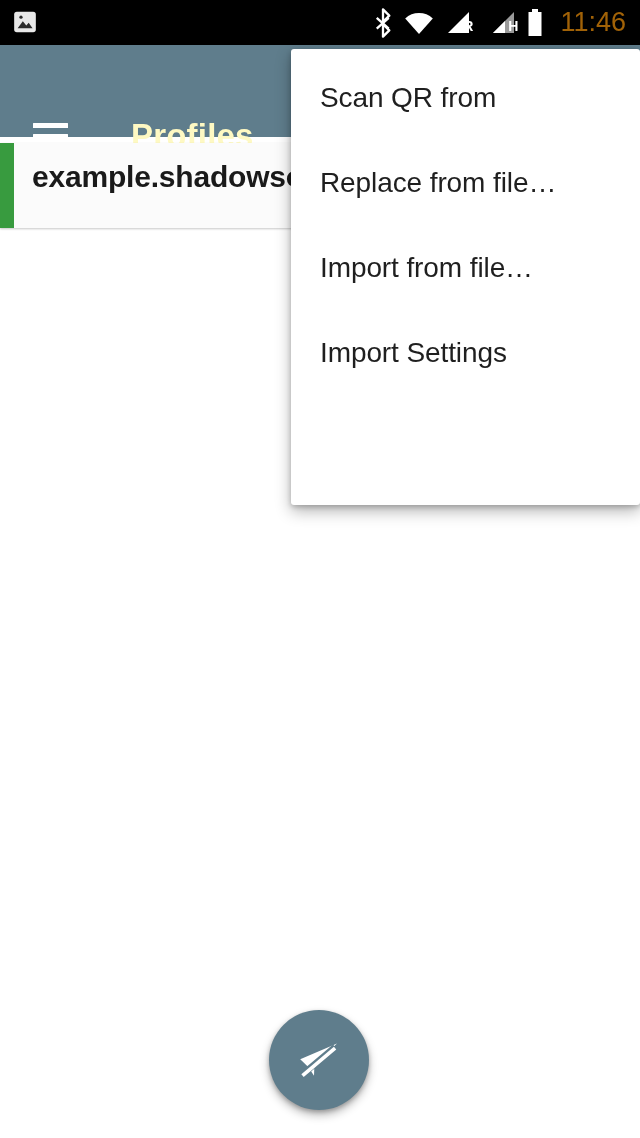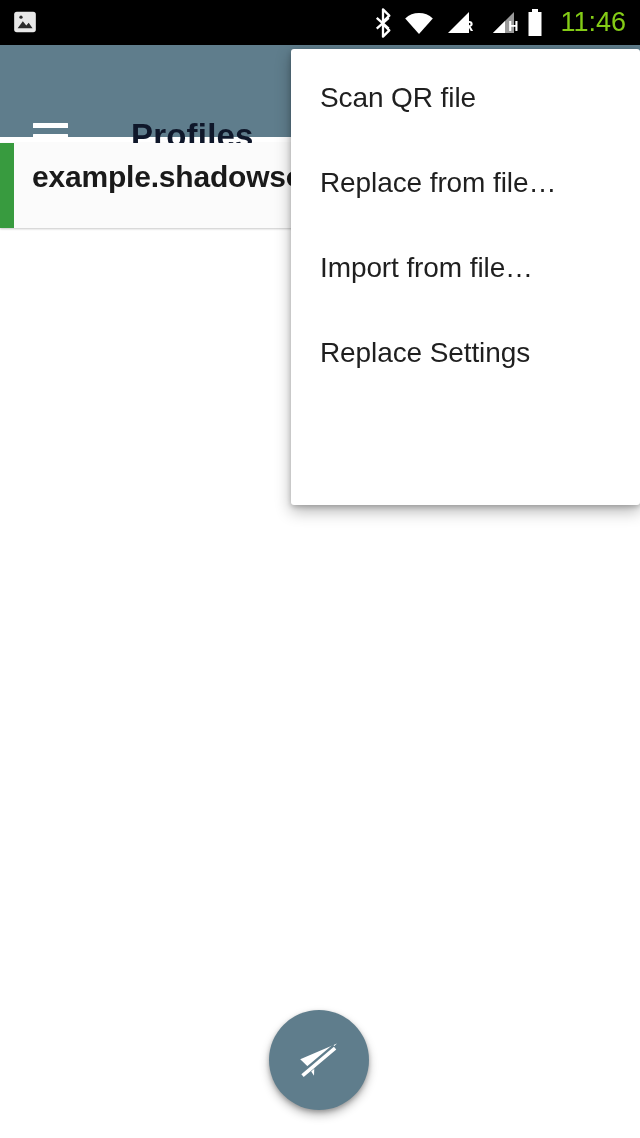--- a/index.html
+++ b/index.html
@@ -27,21 +27,21 @@
   .notif-img-icon {
     width:30px; height:30px;
     display:flex; align-items:center; justify-content:center;
   }
   #status-right {
     position:absolute; right:14px; top:0; height:45px;
     display:flex; align-items:center; gap:11px;
   }
   .sb-ico { display:flex; align-items:center; justify-content:center; }
   #status-clock {
-    color:#84cc16; font-size:27px; font-weight:400;
+    color:#a16207; font-size:27px; font-weight:400;
     letter-spacing:0px; margin-left:6px;
     font-family:"Liberation Sans", sans-serif;
   }
   .roam-letter {
     color:#ffffff; font-size:14px; line-height:1;
     position:absolute; top:8px; right:-2px; font-weight:600;
   }
   .sig-wrap { position:relative; display:flex; align-items:flex-end; }
 
   
@@ -53,21 +53,21 @@
   #hamburger-button {
     position:absolute; left:33px; top:78px;
     width:35px; height:26px;
     display:flex; flex-direction:column; justify-content:space-between;
   }
   #hamburger-button span {
     display:block; width:35px; height:5px; background:#ffffff; border-radius:0.5px;
   }
   #app-bar-title {
     position:absolute; left:131px; top:72px;
-    color:#0f172a; font-size:33px; font-weight:700;
+    color:#fef9c3; font-size:33px; font-weight:700;
     letter-spacing:0.2px;
     font-family:"Liberation Sans", sans-serif;
   }
 
   
   #profile-list { position:absolute; top:137px; left:0; width:640px; }
   .profile-card {
     position:relative;
     margin:6px 8px 0 0;
     background:#fbfbfb;
@@ -196,30 +196,30 @@
     <div class="profile-card">
       <div class="profile-accent"></div>
       <div class="profile-body">
         <div class="profile-name">example.shadowsocks.org:8388</div>
       </div>
     </div>
   </div>
 
   <div id="overflow-menu">
     <div class="menu-item">
-      <span>Scan QR file</span>
+      <span>Scan QR from</span>
     </div>
     <div class="menu-item">
       <span>Replace from file…</span>
     </div>
     <div class="menu-item">
       <span>Import from file…</span>
     </div>
     <div class="menu-item">
-      <span>Replace Settings</span>
+      <span>Import Settings</span>
     </div>
   </div>
 
   <div id="fab">
     <span>
       <svg width="46" height="46" viewBox="0 0 24 24">
         <path d="M2.2 11.6 L21.4 3.4 L9.6 14.4 L9.4 20.2 L6.4 15.6 Z" fill="#ffffff"></path>
         <line x1="3.4" y1="19.6" x2="20.4" y2="5.2" stroke="#5f7d8c" stroke-width="3.4"></line>
         <line x1="3.4" y1="20.2" x2="20.4" y2="5.8" stroke="#ffffff" stroke-width="1.9"></line>
       </svg>

